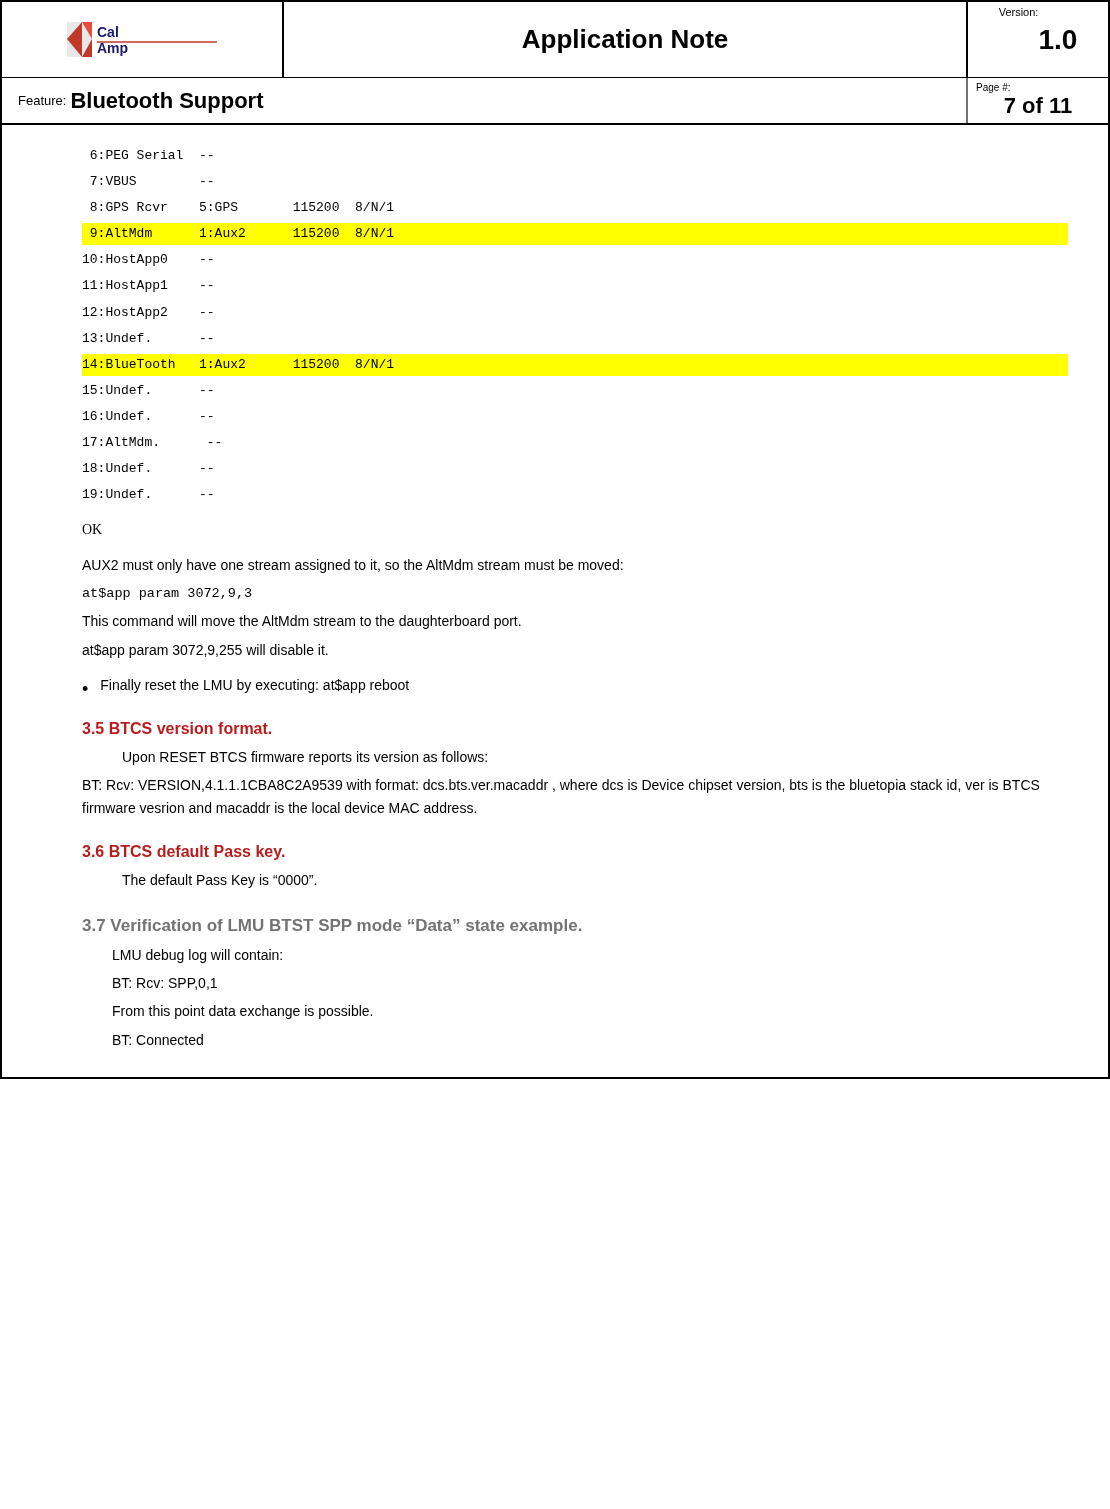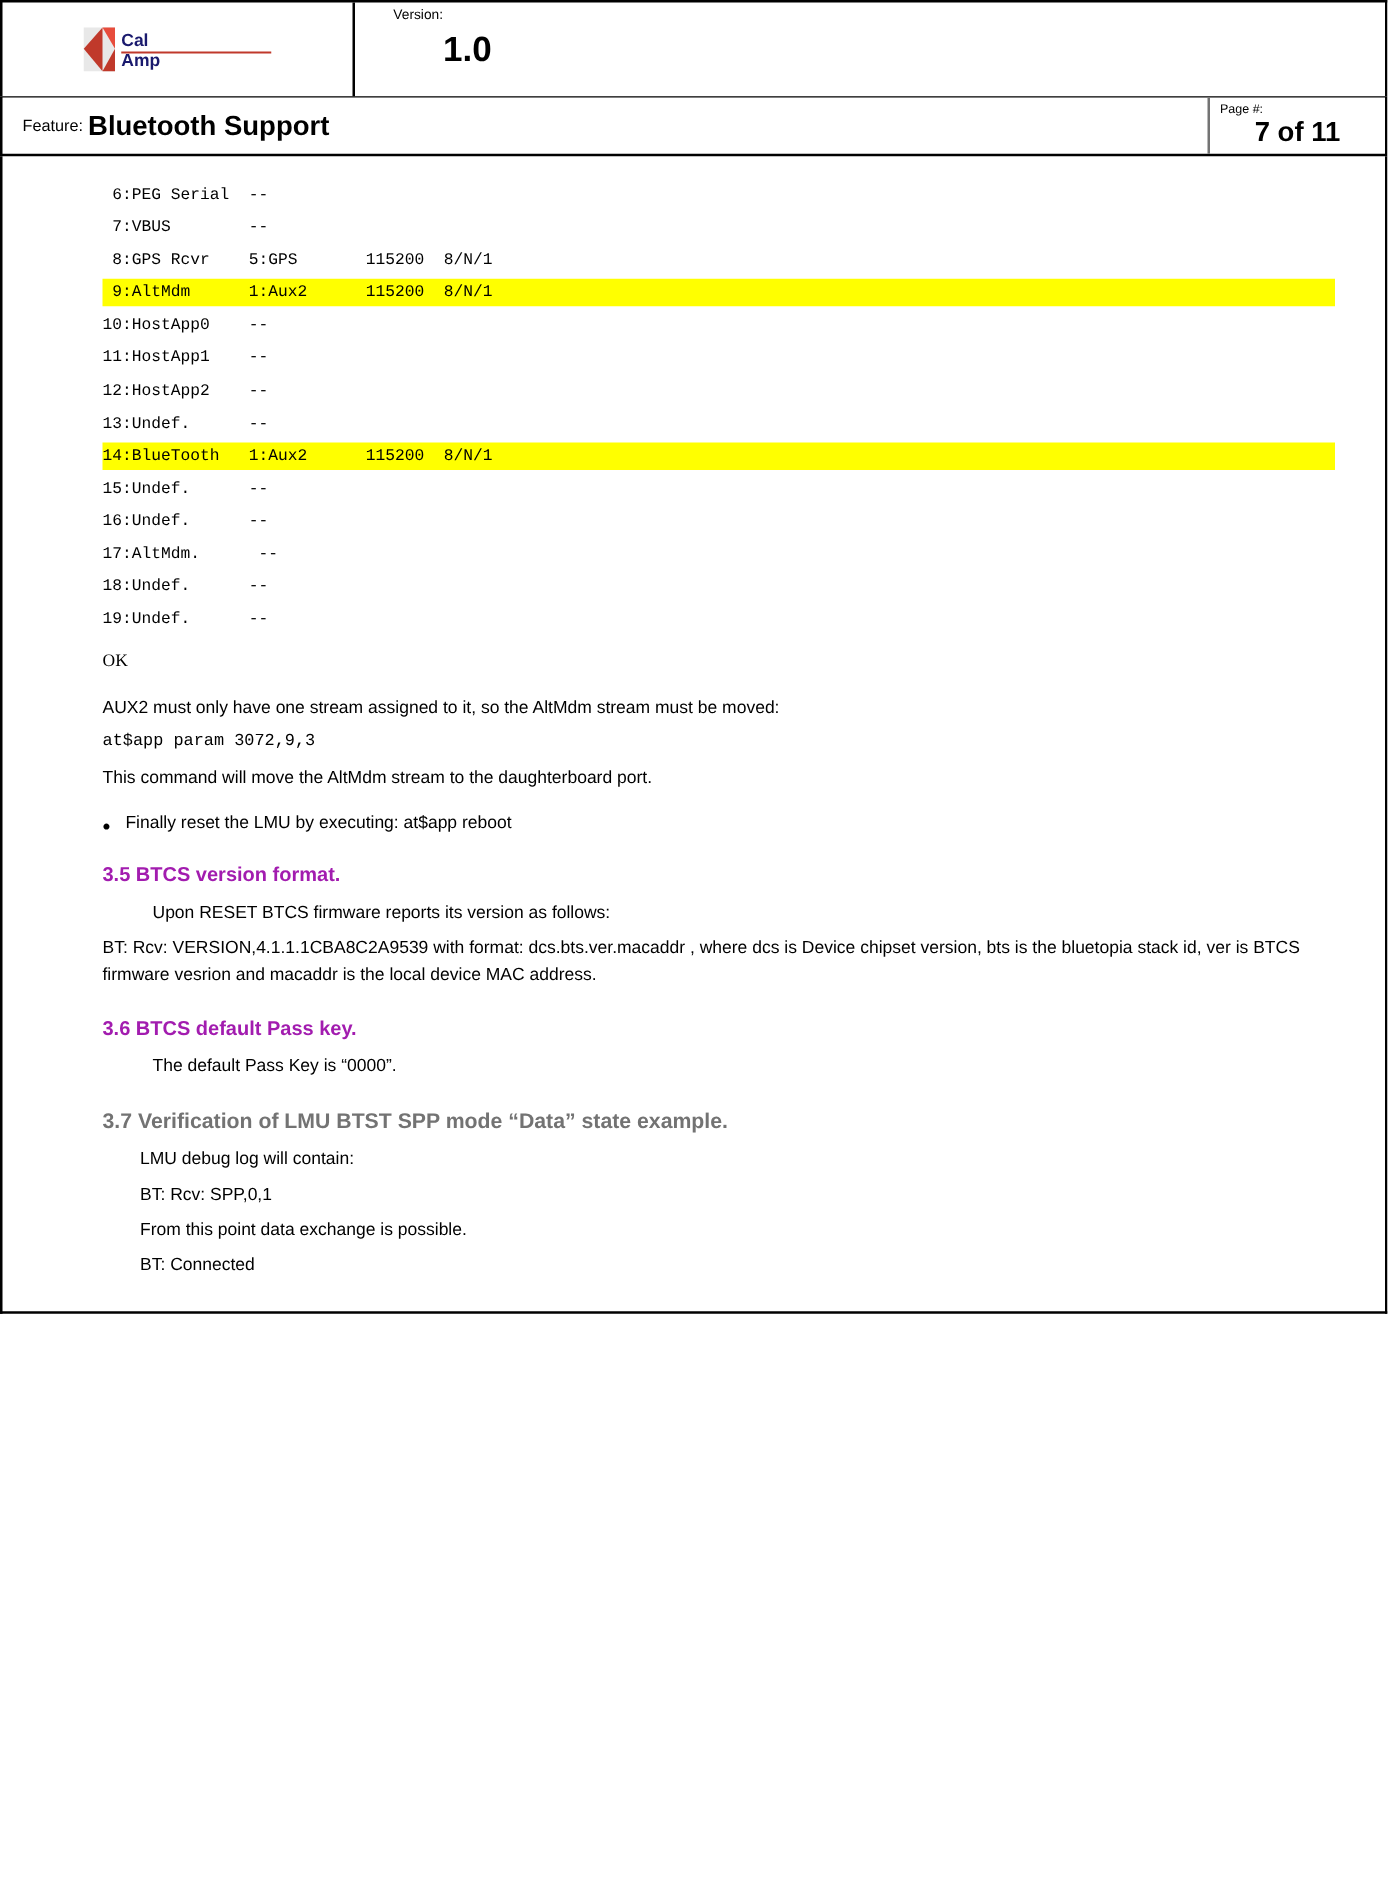--- a/index.html
+++ b/index.html
@@ -157,21 +157,21 @@
       font-size: 14px;
     }
 
     .bullet-dot {
       margin-right: 12px;
       margin-top: 2px;
       font-size: 18px;
     }
 
     .section-heading {
-      color: #a21caf;
+      color: #b91c1c;
       font-size: 16px;
       font-weight: bold;
       margin: 20px 0 8px 0;
     }
 
     .section-heading-large {
       color: #737373;
       font-size: 17px;
       font-weight: bold;
       margin: 20px 0 8px 0;
@@ -199,20 +199,23 @@
       <polygon points="20,5 30,5 30,22" fill="#e74c3c"></polygon>
       <polygon points="20,40 30,40 30,22" fill="#c0392b"></polygon>
 
       <text x="35" y="20" font-family="Arial, sans-serif" font-size="14" font-weight="bold" fill="#1a1a6e">Cal</text>
       <text x="35" y="36" font-family="Arial, sans-serif" font-size="14" font-weight="bold" fill="#1a1a6e">Amp</text>
 
       <line x1="35" y1="25" x2="155" y2="25" stroke="#c0392b" stroke-width="1.5"></line>
     </svg>
   </div>
 
+  <div class="header-title">
+    <span>Application Note</span>
+  </div>
 
   <div class="header-version">
     <span class="version-label">Version:</span>
     <span class="version-number">1.0</span>
   </div>
 </div>
 
 <div class="sub-header">
   <div class="sub-header-feature">
     <span class="feature-label">Feature:</span>
@@ -242,20 +245,21 @@
     <div class="code-block">18:Undef.      --</div>
     <div class="code-block">19:Undef.      --</div>
   </div>
 
   <div class="ok-text" style="margin-top: 16px;">OK</div>
 
   <div class="para-block">
     <p class="section-text">AUX2 must only have one stream assigned to it, so the AltMdm stream must be moved:</p>
     <p class="section-text code-line">at$app param 3072,9,3</p>
     <p class="section-text">This command will move the AltMdm stream to the daughterboard port.</p>
+    <p class="section-text">at$app param 3072,9,255 will disable it.</p>
   </div>
 
   <div class="bullet-item">
     <span class="bullet-dot">•</span>
     <span>Finally reset the LMU by executing: at$app reboot</span>
   </div>
 
   <div class="section-heading">3.5   BTCS version format.</div>
   <div class="indented">
     <p class="section-text">Upon RESET  BTCS firmware reports its version as follows:</p>

